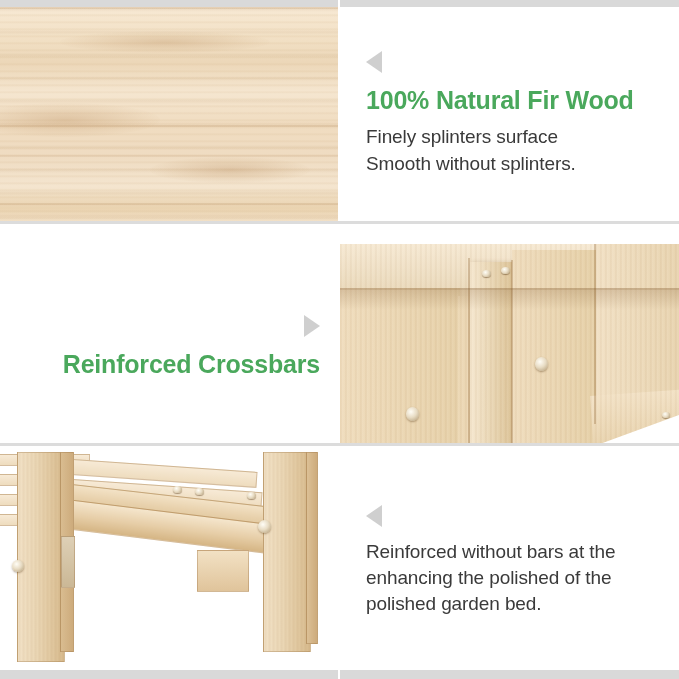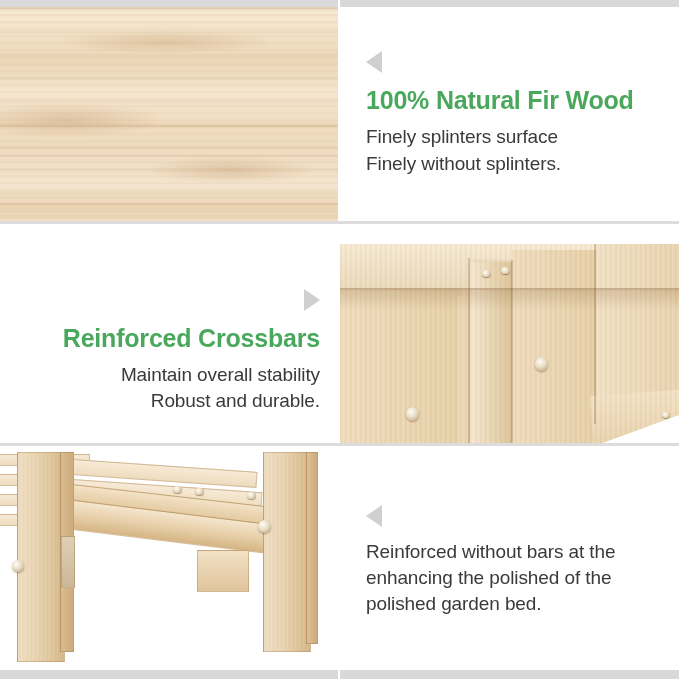--- a/index.html
+++ b/index.html
@@ -186,33 +186,29 @@
       <div class="knot" style="left:60px;   top:24px;  width:210px; height:22px;"></div>
     </div>
   </div>
 
   <div class="cell r1 cR">
     <div class="textpanel align-left">
       <div class="arrow left"></div>
       <div class="heading">100% Natural Fir Wood</div>
       <div class="body">
         <span class="ln">Finely splinters surface</span>
-        <span class="ln">Finely without splinters.</span>
+        <span class="ln">Smooth without splinters.</span>
       </div>
     </div>
   </div>
 
   <div class="cell r2 cL">
     <div class="textpanel align-right">
       <div class="arrow right"></div>
       <div class="heading">Reinforced Crossbars</div>
-      <div class="body">
-        <span class="ln">Maintain overall stability</span>
-        <span class="ln">Robust and durable.</span>
-      </div>
     </div>
   </div>
 
   <div class="cell r2 cR">
     <div class="photo">
       <div class="planks">
 
         <div class="plank" style="left:-10px; top:0px; width:150px; height:70px;
              background:linear-gradient(to bottom,#f3e3c7,#e6d0aa);"></div>
         <div class="plank" style="left:-10px; top:0px; width:360px; height:46px;

